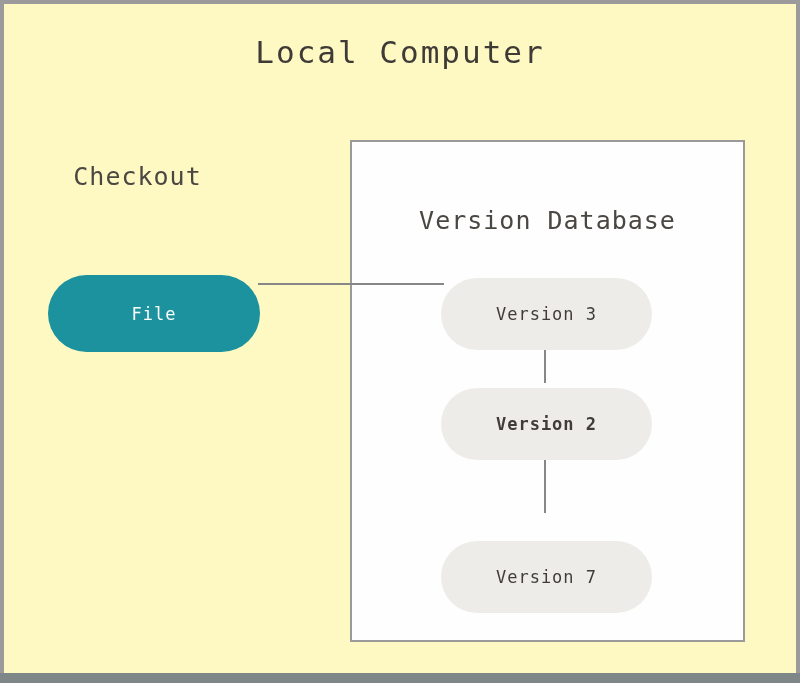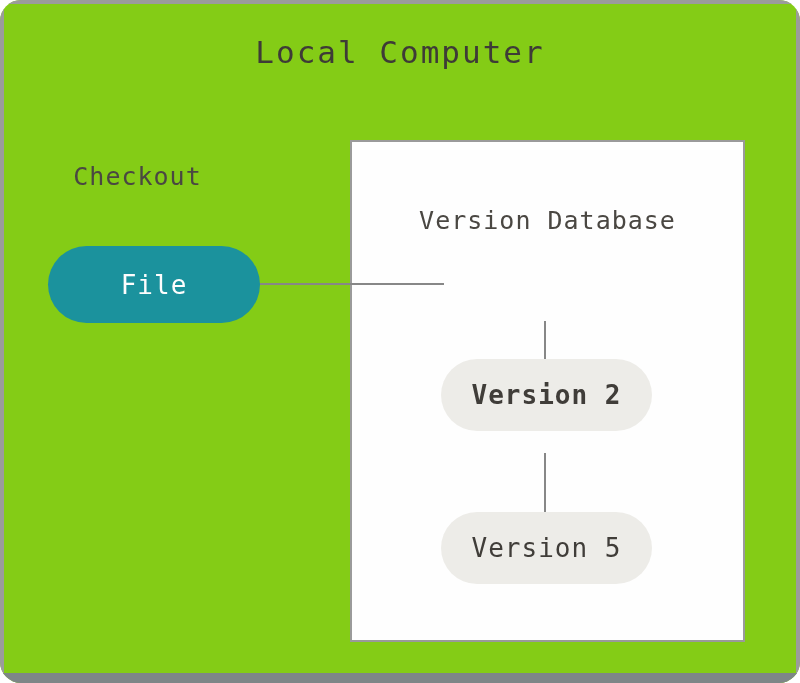--- a/index.html
+++ b/index.html
@@ -3,23 +3,22 @@
 <meta charset="utf-8">
 <style>
   * { margin: 0; padding: 0; box-sizing: border-box; }
   html, body { background: #ffffff; }
   body { font-family: "DejaVu Sans Mono", "Liberation Mono", monospace; }
 
   .canvas {
     position: relative;
     width: 800px;
     height: 683px;
-    background: #84cc16;
+    background: #fef9c3;
     overflow: hidden;
-    border-radius: 21px;
   }
 
   
   .edge { position: absolute; background: #9b9b9b; }
   .edge-top    { left: 0; top: 0; width: 800px; height: 4px; }
   .edge-left   { left: 0; top: 0; width: 4px; height: 683px; }
   .edge-right  { left: 796px; top: 0; width: 4px; height: 683px; }
   .edge-bottom { left: 0; top: 673px; width: 800px; height: 10px; background: #7e8687; }
 
   .diagram-title {
@@ -47,22 +46,23 @@
     width: 395px; height: 502px;
     background: #fefefe;
     border: 2px solid #9a9a9a;
   }
 
   .pill {
     position: absolute;
     display: flex;
     align-items: center;
     justify-content: center;
-    font-size: 26px;
+    font-size: 17px;
     letter-spacing: 1px;
+    margin-top: 29px;
   }
   .pill-file {
     left: 48px; top: 246px;
     width: 212px; height: 77px;
     border-radius: 40px;
     background: #1b929d;
     color: #fdfdfd;
   }
   .pill-version {
     width: 211px; height: 72px;
@@ -96,16 +96,17 @@
   <div class="vdb-box"></div>
 
   <div class="section-label vdb-label">Version Database</div>
 
   <div class="line line-h"></div>
   <div class="line line-v1"></div>
   <div class="line line-v2"></div>
 
   <div class="pill pill-file">File</div>
 
+  <div class="pill pill-version pill-v3">Version 3</div>
   <div class="pill pill-version pill-v2">Version 2</div>
-  <div class="pill pill-version pill-v1">Version 5</div>
+  <div class="pill pill-version pill-v1">Version 7</div>
 
 </div>
 
 </body></html>

